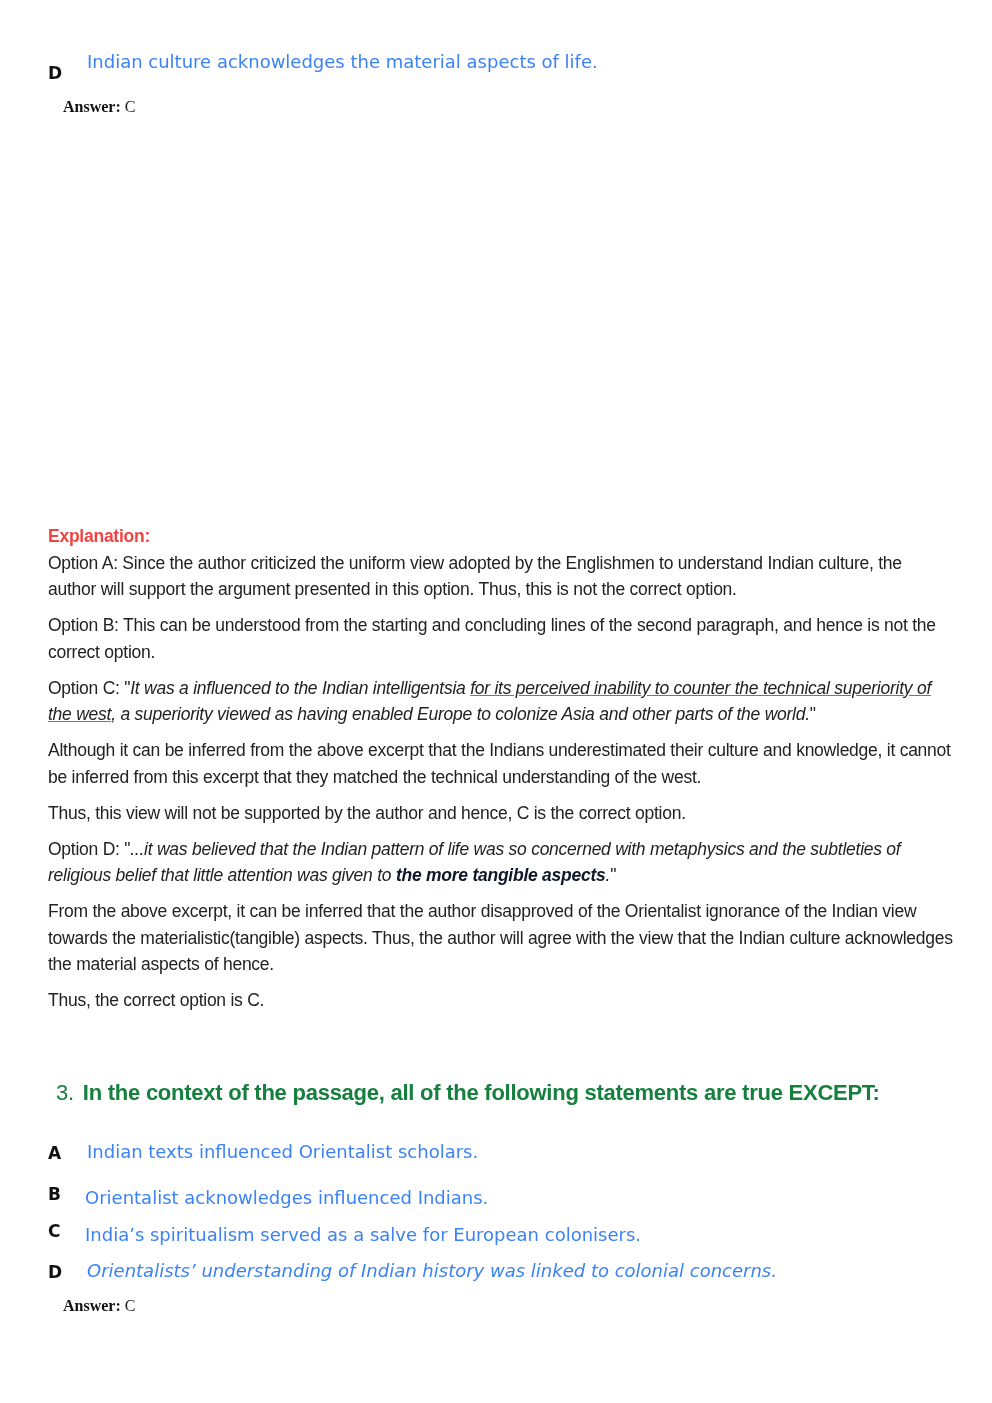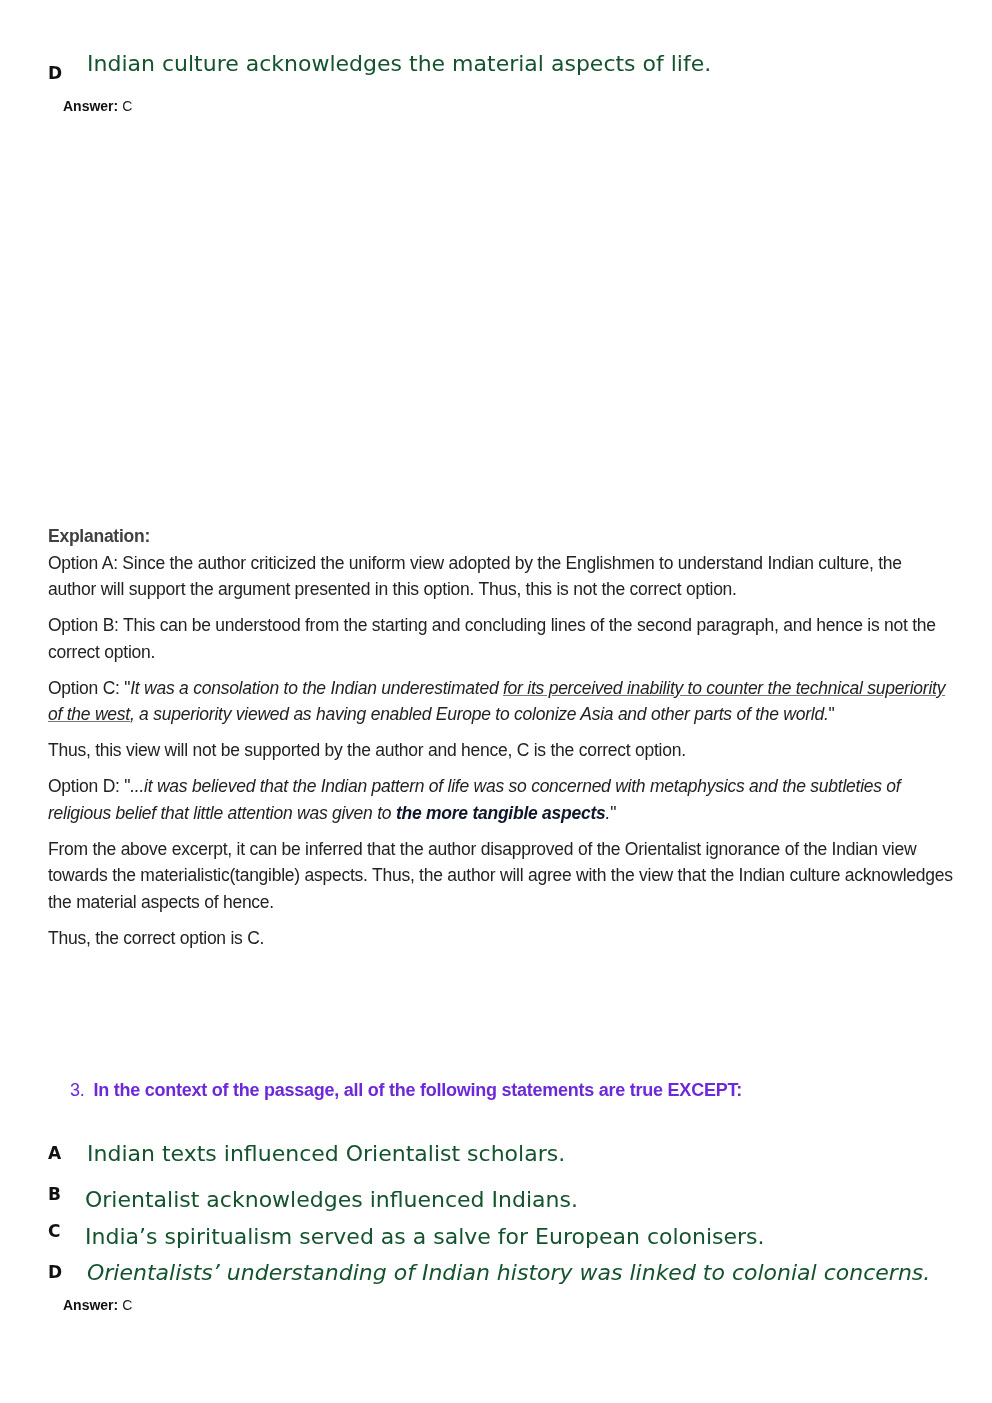--- a/index.html
+++ b/index.html
@@ -1,45 +1,46 @@
 <!DOCTYPE html>
 <html><head>
 <meta charset="utf-8">
 <style>
   html, body { margin: 0; padding: 0; background: #ffffff; }
   body { width: 992px; height: 1403px; position: relative; overflow: hidden; color: #1a1a1a; }
   .opt-row { position: absolute; left: 0; width: 992px; }
   .opt-letter { position: absolute; left: 48px; font-family: "DejaVu Sans", sans-serif; font-weight: bold; font-size: 17px; color: #111; }
-  .opt-text { position: absolute; font-family: "DejaVu Sans", sans-serif; font-size: 22px; color: #14532d; white-space: nowrap; }
-  .answer { position: absolute; left: 63px; font-family: Liberation Sans, sans-serif; font-size: 14px; color: #222; }
+  .opt-text { position: absolute; font-family: "DejaVu Sans", sans-serif; font-size: 18px; color: #3b82f6; white-space: nowrap; }
+  .answer { position: absolute; left: 63px; font-family: Liberation Serif, serif; font-size: 16px; color: #222; }
   .answer b { font-weight: bold; color: #111; }
   .expl { position: absolute; left: 48px; width: 905px; font-family: "Liberation Sans", sans-serif; font-size: 17.5px; line-height: 26.5px; color: #222; letter-spacing: -0.25px; }
   .expl p { margin: 0 0 9.5px 0; }
-  .expl .heading { font-weight: bold; margin: 0; color: #404040; }
+  .expl .heading { font-weight: bold; margin: 0; color: #ef4444; }
   .expl i { font-style: italic; }
   .expl u { text-decoration: underline; text-decoration-color: #777; }
   .expl b { font-weight: bold; color: #0f172a; }
-  .q3 { position: absolute; left: 70px; top: 1080px; font-family: "Liberation Sans", sans-serif; font-size: 18px; color: #6d28d9; letter-spacing: -0.25px; }
+  .q3 { position: absolute; left: 56px; top: 1080px; font-family: "Liberation Sans", sans-serif; font-size: 22px; color: #15803d; letter-spacing: -0.25px; }
   .q3 .num { margin-right: 9px; }
   .q3 .qtext { font-weight: bold; }
 </style>
 </head>
 <body>
 
 <div class="opt-row">
   <span class="opt-letter" style="top:63px;">D</span>
   <span class="opt-text" style="left:87px; top:51px;">Indian culture acknowledges the material aspects of life.</span>
 </div>
 <div class="answer" style="top:98px;"><b>Answer:</b> <span>C</span></div>
 
 <div class="expl" style="top:523px;">
   <p class="heading">Explanation:</p>
   <p>Option A: Since the author criticized the uniform view adopted by the Englishmen to understand Indian culture, the author will support the argument presented in this option. Thus, this is not the correct option.</p>
   <p>Option B: This can be understood from the starting and concluding lines of the second paragraph, and hence is not the correct option.</p>
-  <p><span>Option C: "</span><i><span>It was a consolation to the Indian underestimated </span><u>for its perceived inability to counter the technical superiority of the west</u><span>, a superiority viewed as having enabled Europe to colonize Asia and other parts of the world.</span></i><span>"</span></p>
+  <p><span>Option C: "</span><i><span>It was a influenced to the Indian intelligentsia </span><u>for its perceived inability to counter the technical superiority of the west</u><span>, a superiority viewed as having enabled Europe to colonize Asia and other parts of the world.</span></i><span>"</span></p>
+  <p>Although it can be inferred from the above excerpt that the Indians underestimated their culture and knowledge, it cannot be inferred from this excerpt that they matched the technical understanding of the west.</p>
   <p>Thus, this view will not be supported by the author and hence, C is the correct option.</p>
   <p><span>Option D: "</span><i><span>...it was believed that the Indian pattern of life was so concerned with metaphysics and the subtleties of religious belief that little attention was given to </span><b>the more tangible aspects</b><span>.</span></i><span>"</span></p>
   <p>From the above excerpt, it can be inferred that the author disapproved of the Orientalist ignorance of the Indian view towards the materialistic(tangible) aspects. Thus, the author will agree with the view that the Indian culture acknowledges the material aspects of hence.</p>
   <p>Thus, the correct option is C.</p>
 </div>
 
 <div class="q3">
   <span class="num">3.</span><span class="qtext">In the context of the passage, all of the following statements are true EXCEPT:</span>
 </div>
 

